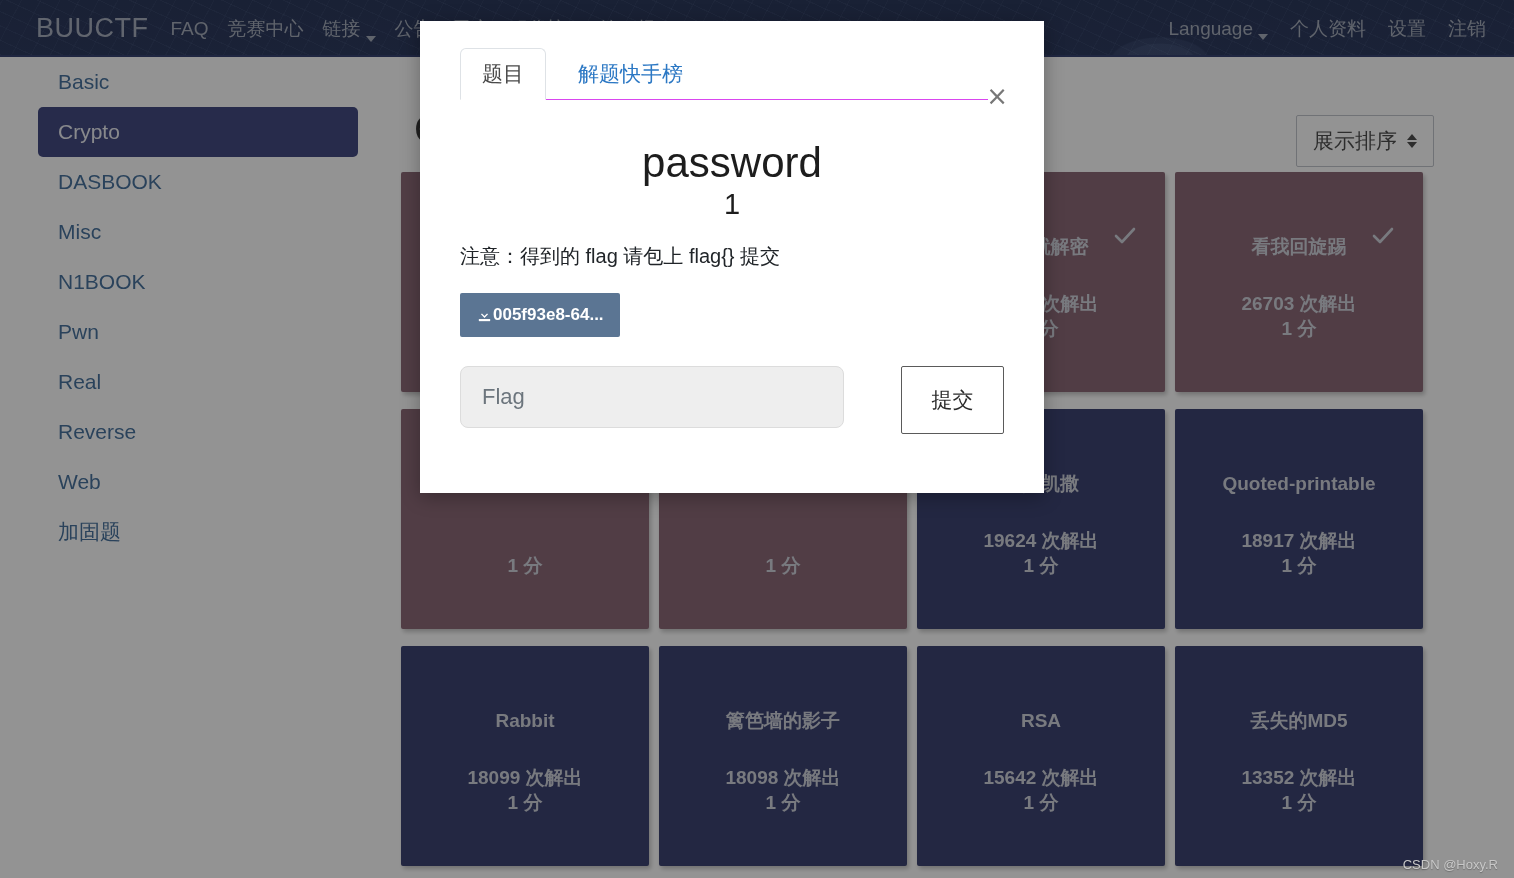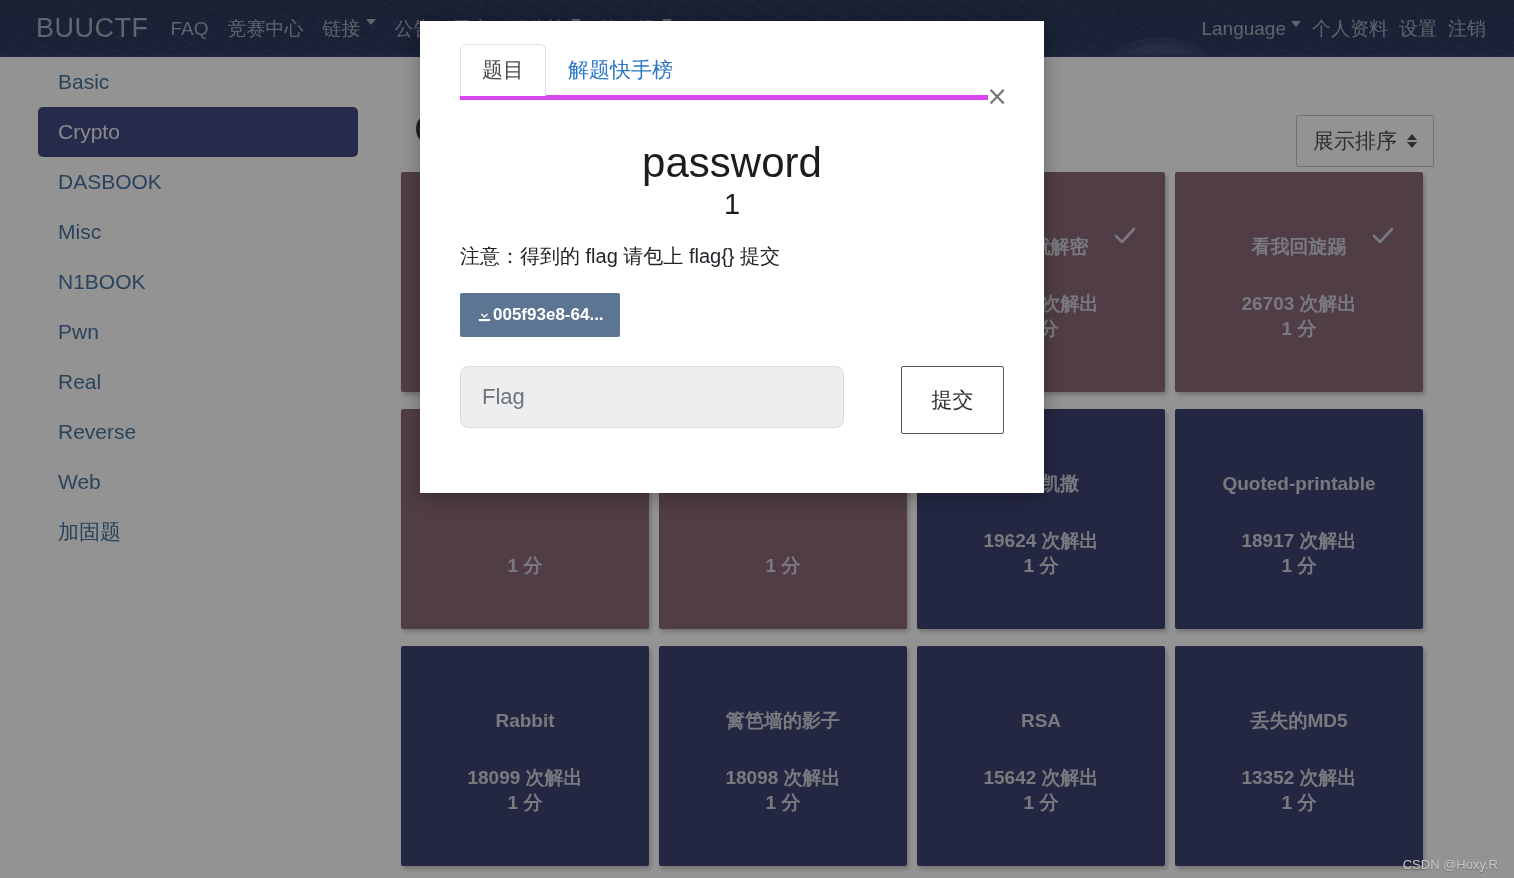--- a/index.html
+++ b/index.html
@@ -53,38 +53,38 @@
     display: flex;
     align-items: center;
     gap: 19px;
     white-space: nowrap;
   }
   .nav-link {
     color: #98a0b0;
     font-size: 19px;
     cursor: pointer;
     display: inline-flex;
-    align-items: flex-start;
+    align-items: flex-end;
     gap: 5px;
     white-space: nowrap;
   }
   .caret {
     display: inline-block;
     width: 0; height: 0;
     border-left: 5px solid transparent;
     border-right: 5px solid transparent;
     border-top: 6px solid #98a0b0;
     margin-top: 3px;
   }
   .nav-right {
     position: absolute;
     right: 28px;
     display: flex;
     align-items: center;
-    gap: 11px;
+    gap: 22px;
     white-space: nowrap;
   }
 
   
   .page-body {
     position: absolute;
     top: 57px; left: 0;
     width: 1514px;
     height: 821px;
     background: #ffffff;
@@ -227,22 +227,22 @@
     box-shadow: 0 4px 18px rgba(0,0,0,0.3);
   }
   .modal-header {
     position: relative;
     height: 98px;
     padding: 27px 0 0 40px;
   }
   .tabs {
     display: flex;
     align-items: flex-end;
-    gap: 0px;
-    border-bottom: 5px solid #d946ef;
+    gap: 10px;
+    border-bottom: 1px solid #d946ef;
     width: 528px;
     height: 52px;
   }
   .tab {
     font-size: 21px;
     padding: 11px 21px 11px 21px;
     cursor: pointer;
     border: 1px solid transparent;
     border-radius: 6px 6px 0 0;
     position: relative;

